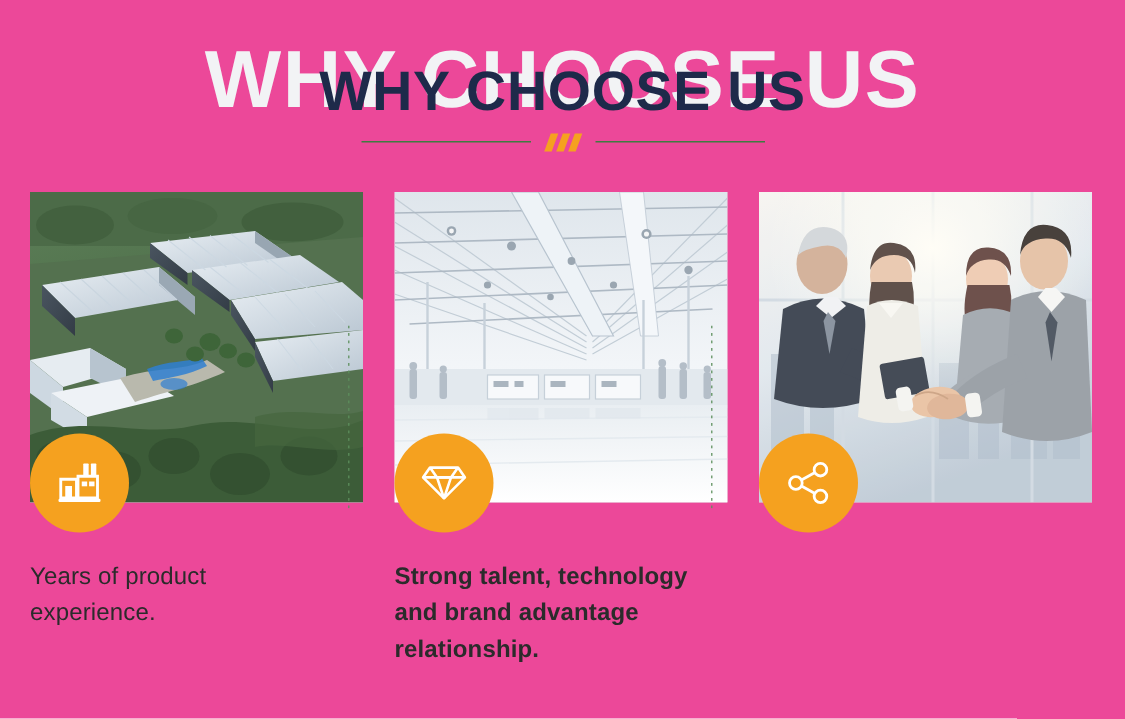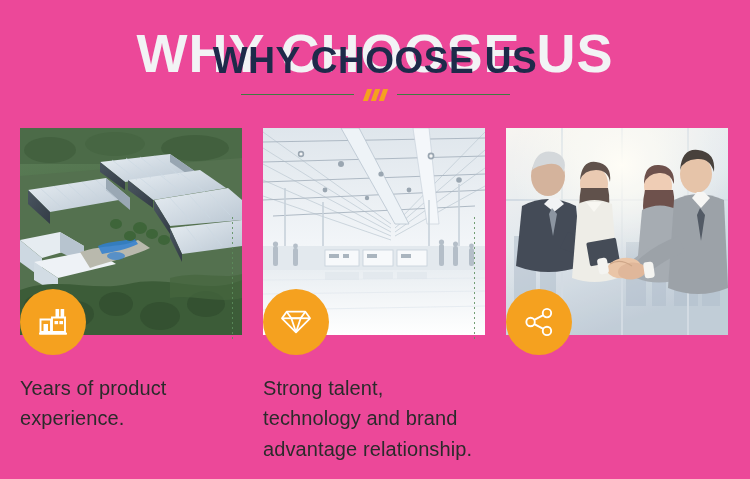--- a/index.html
+++ b/index.html
@@ -54,25 +54,25 @@
     position: absolute; left: 0px; top: 161px;
     width: 66px; height: 66px; border-radius: 50%;
     background: #f5a11f;
     display: flex; align-items: center; justify-content: center;
     z-index: 4;
   }
   .badge svg { display: block; }
 
   .caption {
     margin-top: 38px;
-    font-size: 20px; line-height: 1.52; color: #2b2b2b;
+    font-size: 16px; line-height: 1.52; color: #2b2b2b;
     letter-spacing: 0.1px;
   }
   .card:nth-child(1) .caption { padding-right: 30px; }
-  .card:nth-child(2) .caption { padding-right: 10px; }
+  .card:nth-child(2) .caption { padding-right: 10px; font-weight: bold; }
 
   
   .vsep {
     position: absolute; top: 217px; width: 1px; height: 122px;
     background-image: linear-gradient(to bottom, #5c8f5c 0 2px, transparent 2px 5px);
     background-size: 1px 5px;
     opacity: .85;
   }
   .vsep.s1 { left: 232px; }
   .vsep.s2 { left: 474px; }

